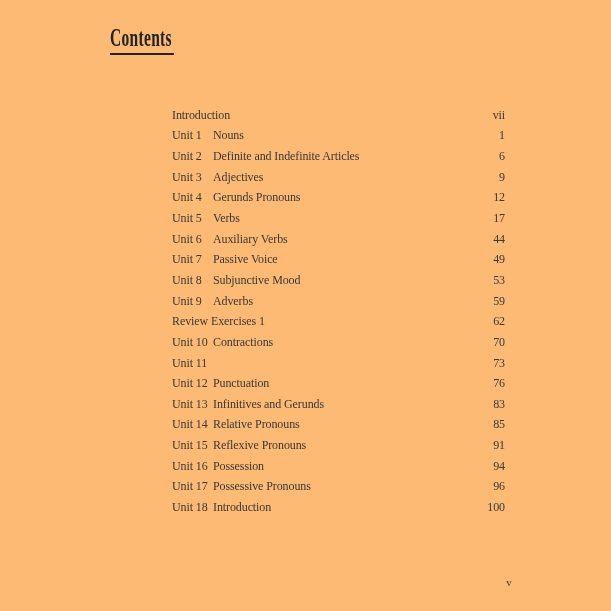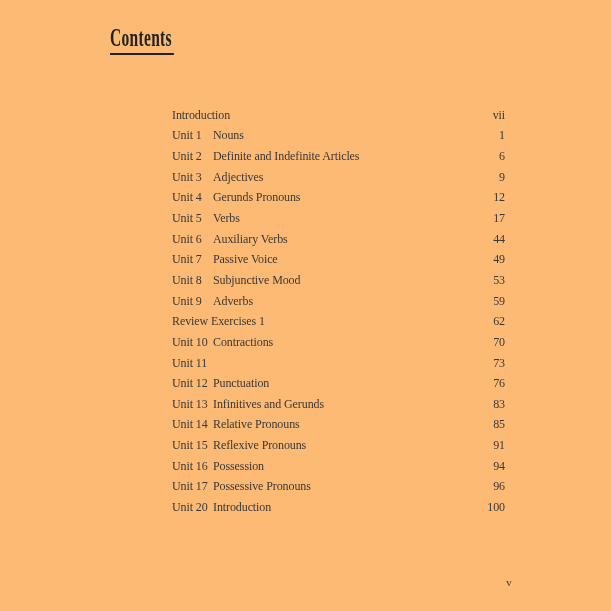--- a/index.html
+++ b/index.html
@@ -188,21 +188,21 @@
     <span class="toc-page">94</span>
   </div>
 
   <div class="toc-row">
     <span class="toc-label">Unit 17</span>
     <span class="toc-title">Possessive Pronouns</span>
     <span class="toc-page">96</span>
   </div>
 
   <div class="toc-row">
-    <span class="toc-label">Unit 20</span>
+    <span class="toc-label">Unit 18</span>
     <span class="toc-title">Introduction</span>
     <span class="toc-page">100</span>
   </div>
 
 </div>
 
   <div class="folio">v</div>
 
 </div>
 

